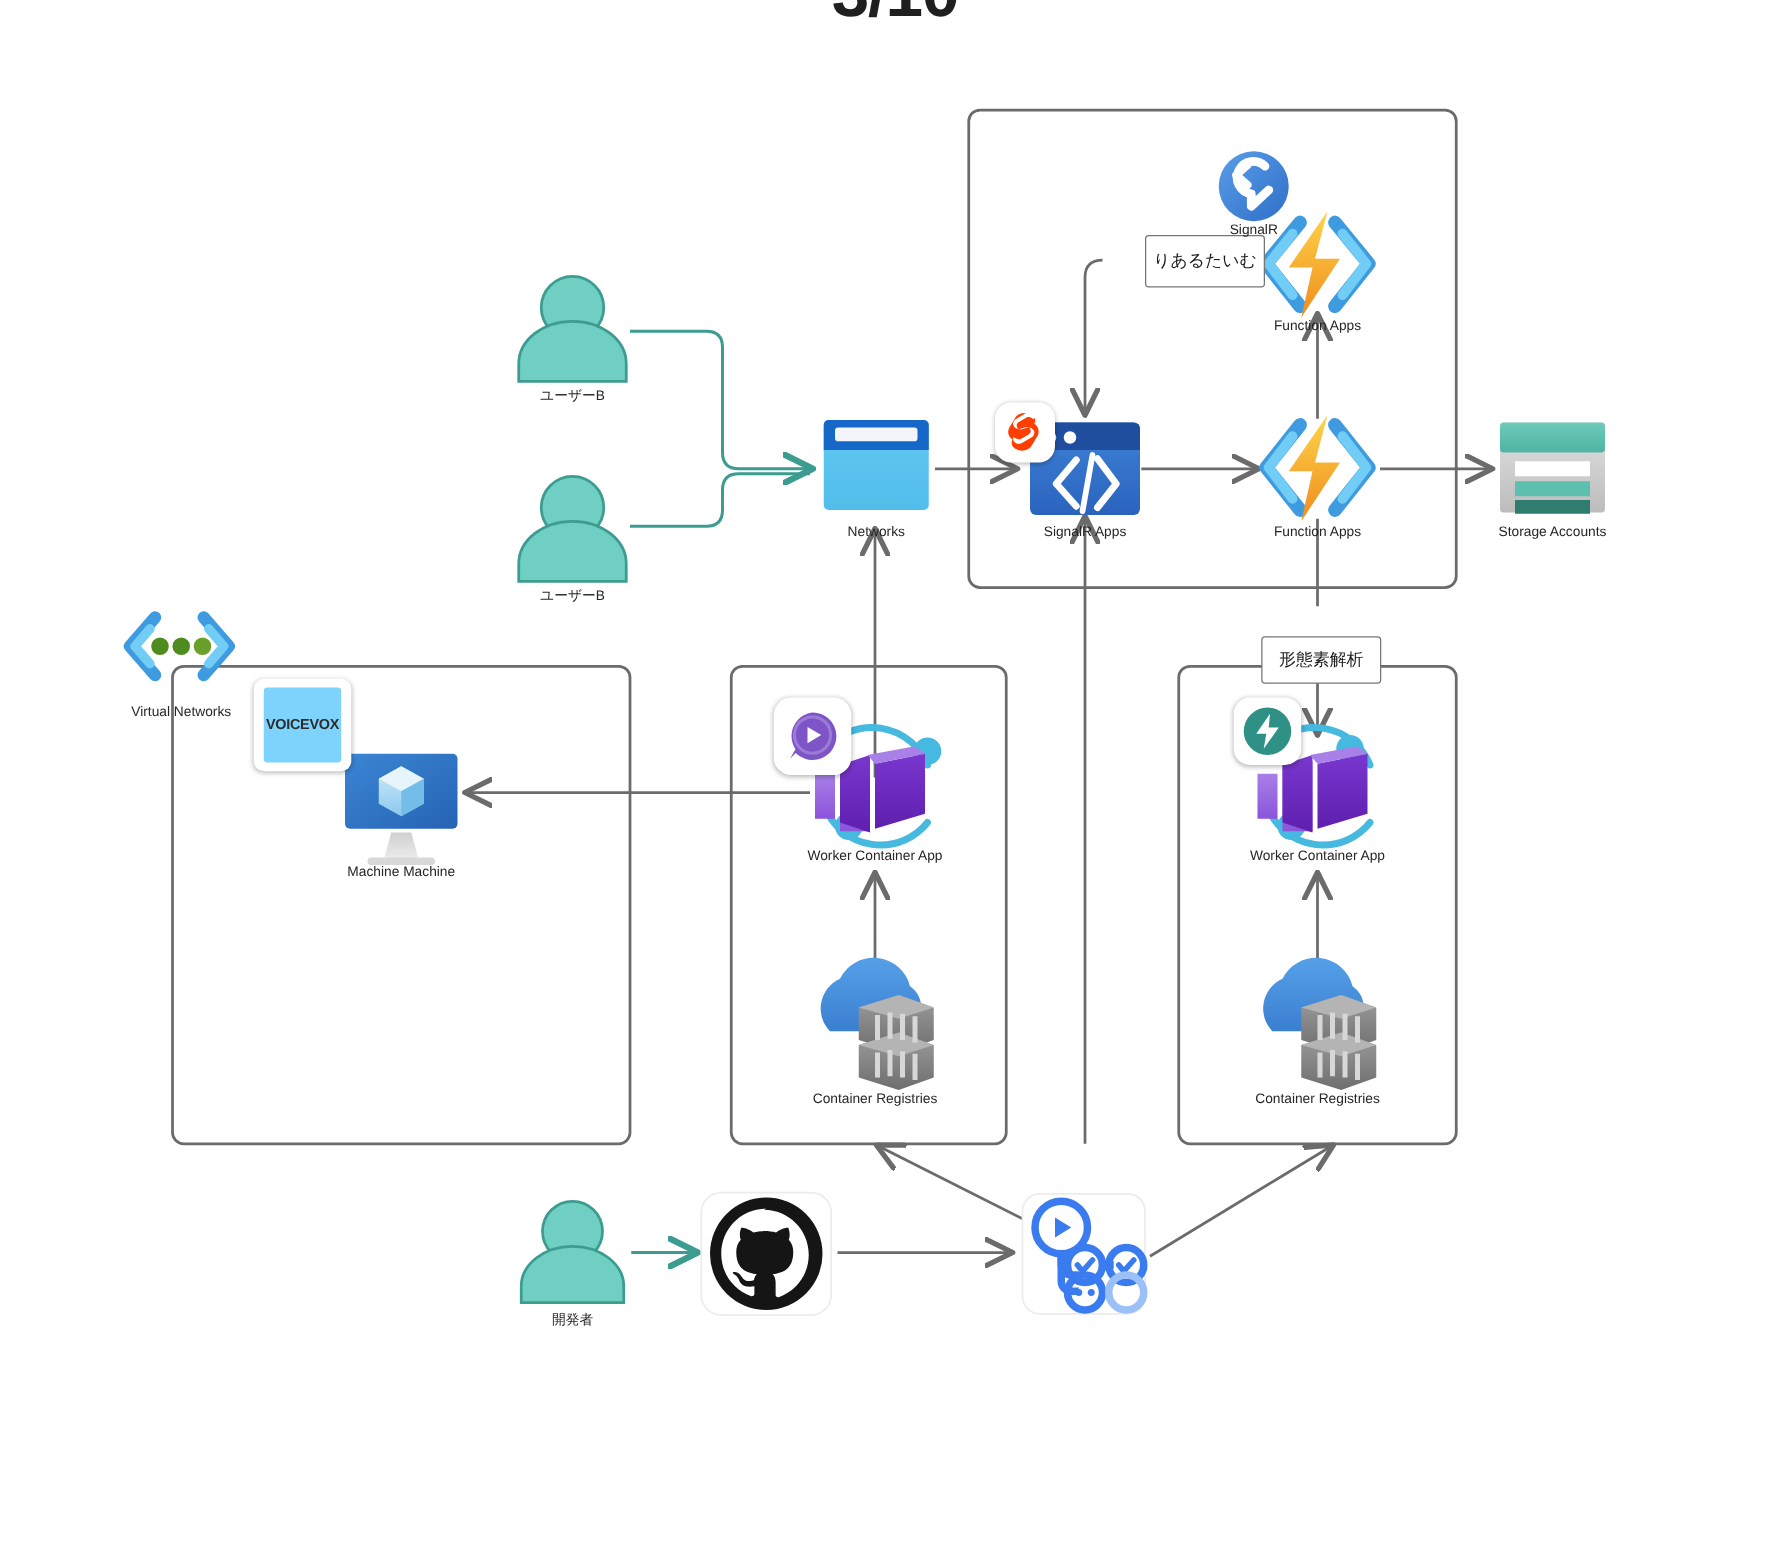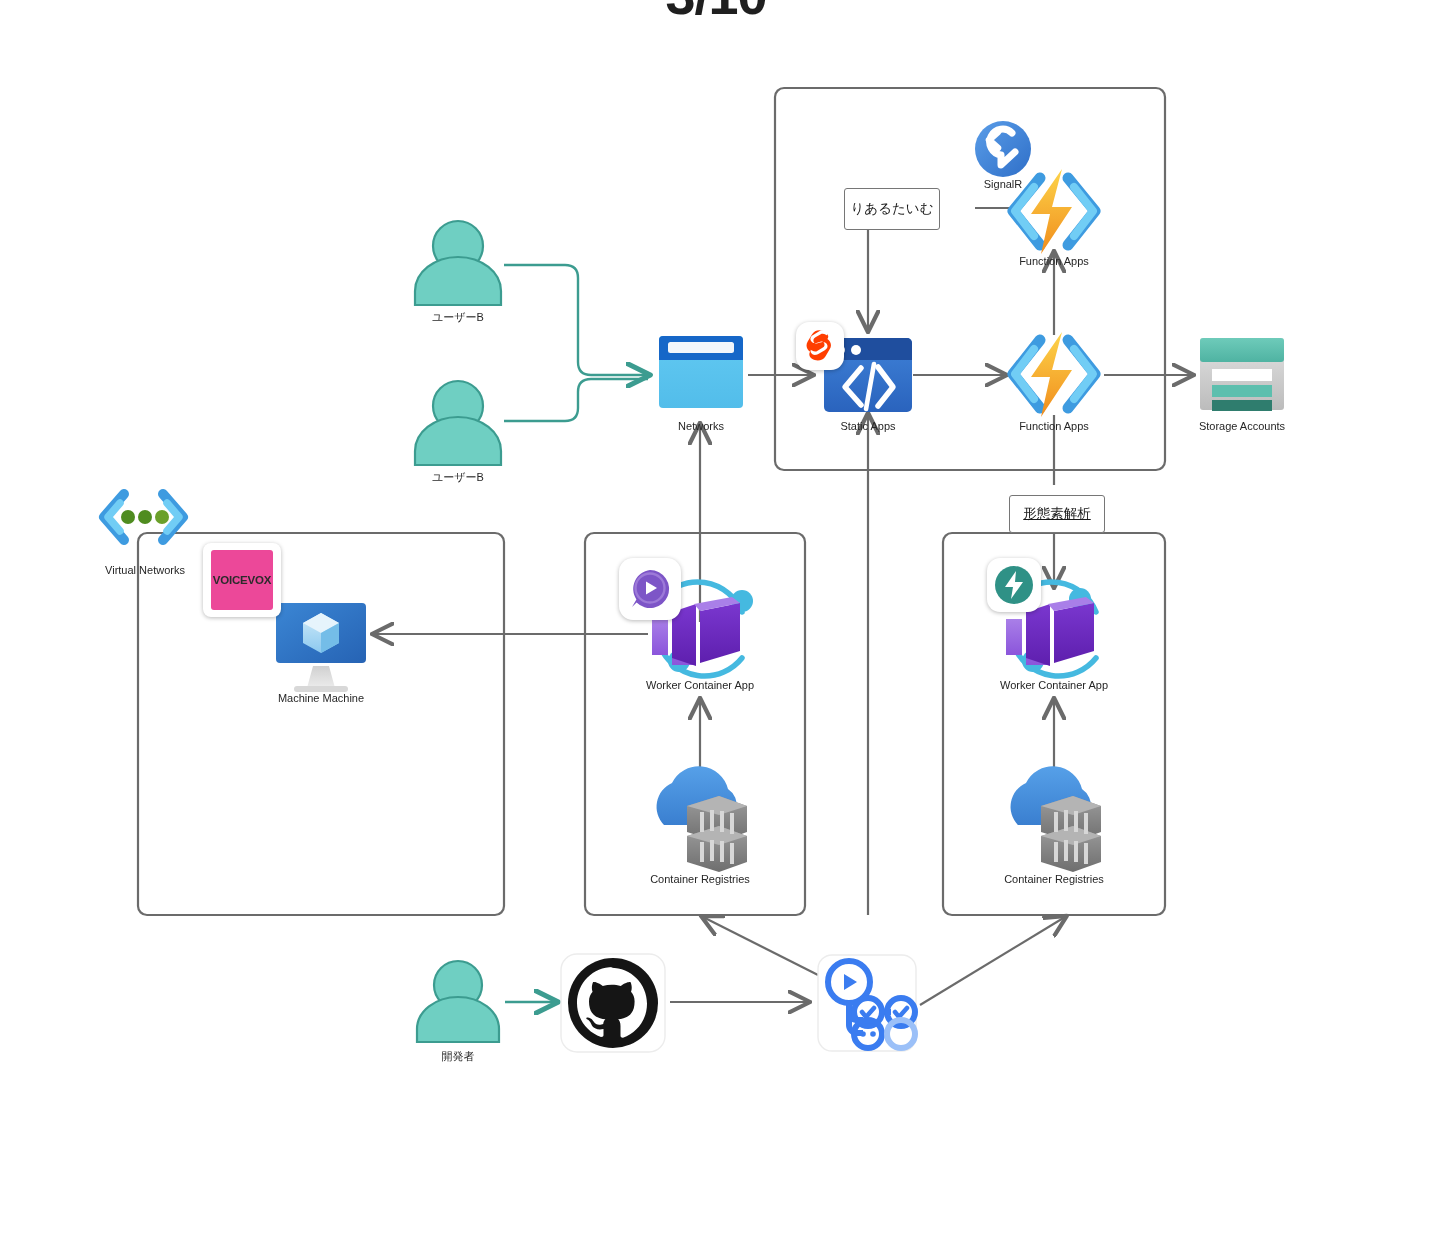--- a/index.html
+++ b/index.html
@@ -342,55 +342,55 @@
                c0.6,-0.8 1.4,-1.5 2.4,-2 l6.8,-4 c0.5,-0.3 1,-0.5 1.5,-0.6
                c2.6,-0.6 5,0.5 5.9,2.6 c0.4,1 0.3,2 -0.1,2.8 c-0.3,-0.3 -0.8,-0.6 -1.2,-0.8
                c-1.5,-0.9 -3,-1.3 -4.5,-1 l-6.8,4 c-0.9,0.5 -1.5,1.3 -1.7,2.2
                c-0.2,1 0,2 0.6,2.8 c0.8,1.1 2.3,1.5 3.7,1 l2.6,-0.8 c0.5,-0.2 1,-0.3 1.5,-0.4
                c2.6,-0.6 5,0.5 5.9,2.6 c0.6,1.3 0.4,2.8 -0.5,4 c-0.6,0.8 -1.4,1.5 -2.4,2
                l-6.8,4 c-0.5,0.3 -1,0.5 -1.5,0.6 z" fill="#ffffff" transform="translate(-0.5,-1.5) scale(0.96)"></path>
     </svg>
   </div>
 
   <div class="badge" style="left:203px;top:543px;width:78px;height:74px;border-radius:8px;">
-    <div style="width:62px;height:60px;background:#ec4899;border-radius:3px;
+    <div style="width:62px;height:60px;background:#7dd3fc;border-radius:3px;
                 display:flex;align-items:center;justify-content:center;">
       <span style="font-size:11.5px;font-weight:700;color:#2b2b2b;letter-spacing:-0.2px;">VOICEVOX</span>
     </div>
   </div>
 
   <div class="badge" style="left:619px;top:558px;width:62px;height:62px;border-radius:14px;">
     <svg width="46" height="46" viewBox="0 0 46 46" aria-hidden="true">
       <path d="M23,4 a19,19 0 1 1 -13.4,32.4 L5,41 l4.4,-7.6 A19,19 0 0 1 23,4 z" fill="#7d55c7"></path>
       <circle cx="23" cy="22" r="14.5" fill="none" stroke="#9d7ad8" stroke-width="2.4"></circle>
       <path d="M19,15.5 l11,6.5 l-11,6.5 z" fill="#ffffff"></path>
     </svg>
   </div>
 
   <div class="badge" style="left:987px;top:558px;width:54px;height:54px;border-radius:13px;">
     <svg width="42" height="42" viewBox="0 0 42 42" aria-hidden="true">
       <circle cx="21" cy="21" r="19" fill="#2f9186"></circle>
       <path d="M23,7 L12,23 h8 l-2,12 l12,-17 h-8 z" fill="#ffffff"></path>
     </svg>
   </div>
 
-  <div class="tag-box" style="left:844px;top:188px;width:94px;height:40px;">
+  <div class="tag-box" style="left:916px;top:188px;width:94px;height:40px;">
     <span>りあるたいむ</span>
   </div>
 
-  <div class="tag-box" style="left:1009px;top:495px;width:94px;height:36px;text-decoration:underline;">
+  <div class="tag-box" style="left:1009px;top:509px;width:94px;height:36px;">
     <span>形態素解析</span>
   </div>
 
   <div class="node-label" style="left:398px;top:311px;width:120px;">ユーザーB</div>
   <div class="node-label" style="left:398px;top:471px;width:120px;">ユーザーB</div>
   <div class="node-label" style="left:408px;top:1050px;width:100px;">開発者</div>
 
   <div class="node-label" style="left:640px;top:420px;width:122px;">Networks</div>
-  <div class="node-label" style="left:808px;top:420px;width:120px;">Static Apps</div>
+  <div class="node-label" style="left:808px;top:420px;width:120px;">SignalR Apps</div>
   <div class="node-label" style="left:986px;top:420px;width:136px;">Function Apps</div>
   <div class="node-label" style="left:986px;top:255px;width:136px;">Function Apps</div>
   <div class="node-label" style="left:953px;top:178px;width:100px;">SignalR</div>
   <div class="node-label" style="left:1162px;top:420px;width:160px;">Storage Accounts</div>
 
   <div class="node-label" style="left:83px;top:564px;width:124px;">Virtual Networks</div>
   <div class="node-label" style="left:254px;top:692px;width:134px;">Machine Machine</div>
 
   <div class="node-label" style="left:615px;top:679px;width:170px;">Worker Container App</div>
   <div class="node-label" style="left:969px;top:679px;width:170px;">Worker Container App</div>

